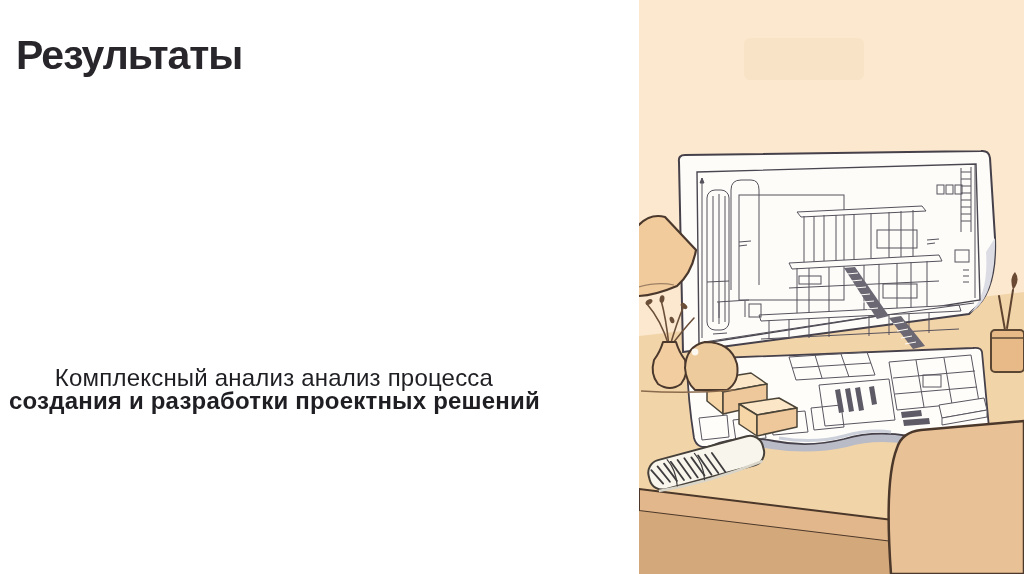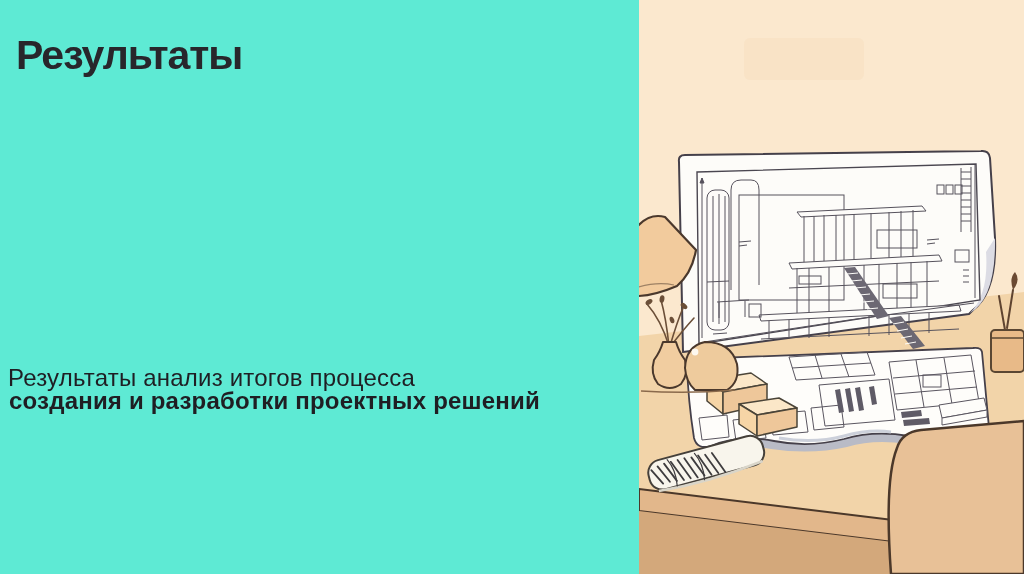--- a/index.html
+++ b/index.html
@@ -3,21 +3,22 @@
 <meta charset="utf-8">
 <style>
   html,body{margin:0;padding:0;background:#888;}
   .slide{
     position:relative;width:1024px;height:574px;overflow:hidden;
     font-family:"Liberation Sans",sans-serif;
     background:#edeae1;
   }
   .left-panel{
     position:absolute;left:0;top:0;width:745px;height:574px;
-    background:#5eead4;
+    background:#ffffff;
+    text-align:center;
   }
   .page-title{
     position:absolute;left:16px;top:28px;margin:0;
     font-size:41px;line-height:55px;font-weight:700;
     letter-spacing:-1px;color:#28262b;
   }
   .page-title span{display:block;}
   .page-subtitle{
     position:absolute;left:8px;top:366px;margin:0;
     font-size:24px;line-height:23px;font-weight:500;
@@ -34,21 +35,21 @@
 </head>
 <body>
 
 <div class="slide">
 
   <div class="left-panel">
     <h1 class="page-title">
       <span>Результаты</span>
     </h1>
     <p class="page-subtitle">
-      <span class="sub-line1">Результаты анализ итогов процесса</span>
+      <span class="sub-line1">Комплексный анализ анализ процесса</span>
       <span class="sub-line2">создания и разработки проектных решений</span>
     </p>
   </div>
 
   <div class="right-panel">
     <svg class="illustration" viewBox="0 0 385 574" xmlns="http://www.w3.org/2000/svg">
 
       <rect x="0" y="0" width="385" height="574" fill="#fbe8ce"></rect>
       <rect x="105" y="38" width="120" height="42" rx="6" fill="#f6ddbd" opacity="0.45"></rect>
 

